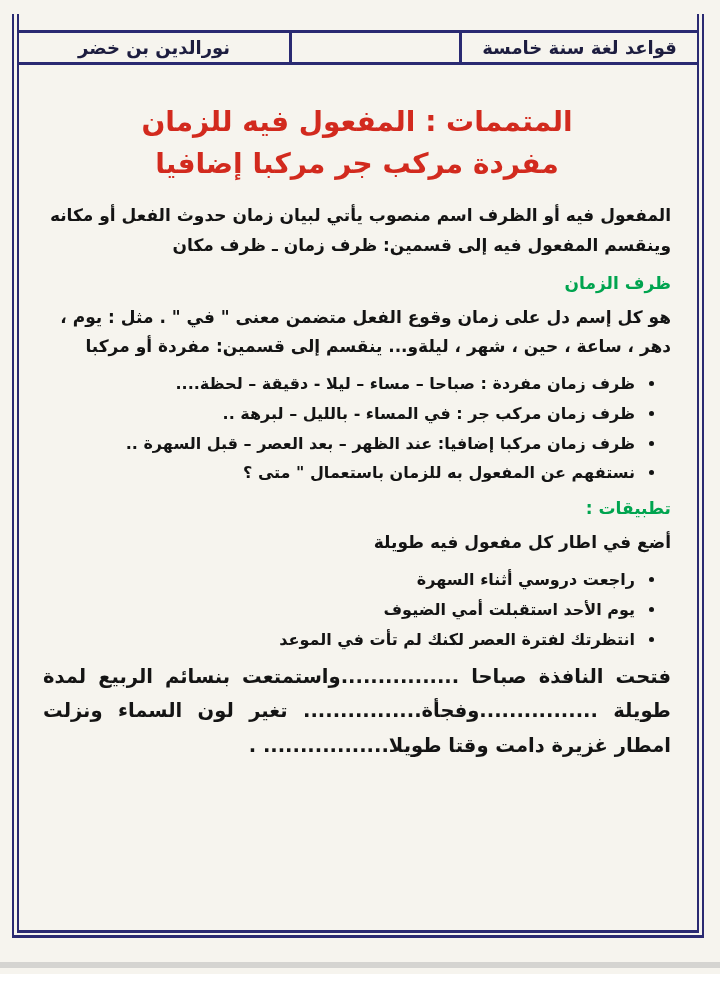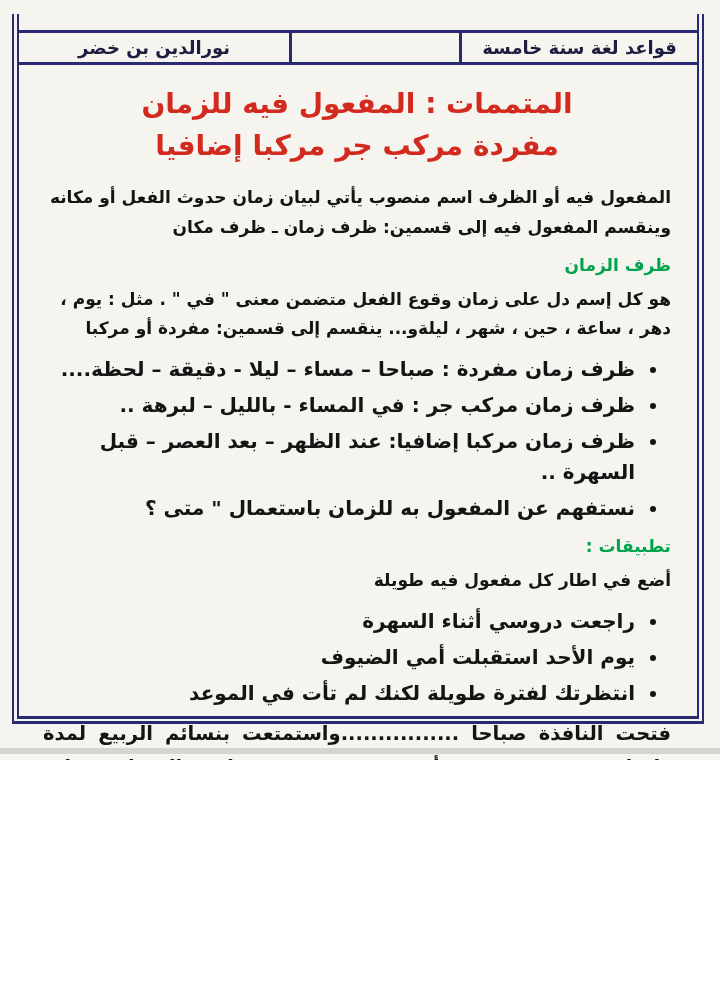--- a/index.html
+++ b/index.html
@@ -1,18 +1,18 @@
 <!DOCTYPE html>
 <html lang="ar"><head>
 <meta charset="utf-8">
 <style>
   html,body{margin:0;padding:0;background:#ffffff;}
   .page{
     position:relative;
-    width:720px;height:760px;
+    width:720px;height:974px;
     background:#f6f4ee;
     font-family:"DejaVu Sans", sans-serif;
     overflow:hidden;
     margin:0 auto;
   }
   .frame{
     position:absolute;
     top:14px;left:12px;right:16px;bottom:36px;
     border-left:7px double #2a2a72;
     border-right:7px double #2a2a72;
@@ -34,33 +34,33 @@
   }
   .header .cell.author{width:250px;border-right:3px solid #2a2a72;}
   .header .cell.course{width:215px;border-left:3px solid #2a2a72;}
 
   .content{
     padding:6px 26px 0 24px;
     direction:rtl;text-align:right;color:#141414;
   }
   .title{
     text-align:center;color:#d22a1e;font-weight:bold;
-    font-size:28px;line-height:1.5;margin:12px 0 16px;
+    font-size:28px;line-height:1.5;margin:30px 0 16px;
   }
   .para{
     font-size:17px;font-weight:bold;line-height:1.75;margin:10px 0;
   }
   .green-heading{
     color:#00a44f;font-weight:bold;font-size:17px;margin:12px 0 4px;
   }
   ul.bullets{
     margin:8px 34px 8px 0;padding:0;list-style:disc;
   }
   ul.bullets li{
-    font-size:20px;font-weight:bold;line-height:1.55;
+    font-size:16px;font-weight:bold;line-height:1.55;
     margin:5px 0;padding-right:2px;
   }
   .exercise{
     text-align:justify;font-size:19.5px;line-height:1.75;margin-top:8px;
   }
 </style>
 </head>
 <body>
 
 <div class="page">
@@ -91,21 +91,21 @@
         <li>نستفهم عن المفعول به للزمان باستعمال " متى ؟</li>
       </ul>
 
       <div class="green-heading">تطبيقات :</div>
 
       <p class="para">أضع في اطار كل مفعول فيه طويلة</p>
 
       <ul class="bullets">
         <li>راجعت دروسي أثناء السهرة</li>
         <li>يوم الأحد استقبلت أمي الضيوف</li>
-        <li>انتظرتك لفترة طويلة لكنك لم تأت في الموعد</li>
+        <li>انتظرتك لفترة العصر لكنك لم تأت في الموعد</li>
       </ul>
 
 
       <p class="para exercise">فتحت النافذة صباحا ................واستمتعت بنسائم الربيع لمدة طويلة ................وفجأة................ تغير لون السماء ونزلت امطار غزيرة دامت وقتا طويلا................. .</p>
 
     </div>
   </div>
 
   <div class="scan-edge"></div>
 </div>

